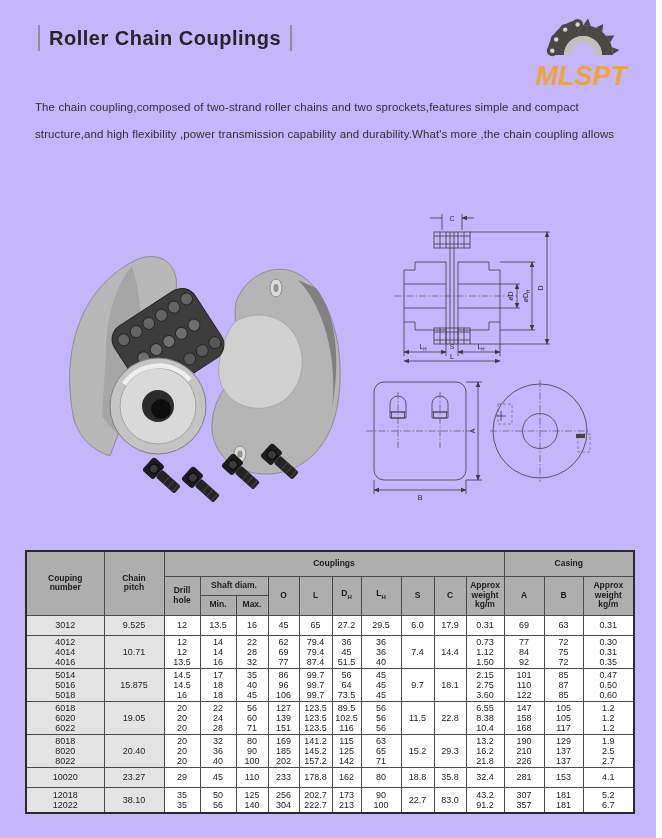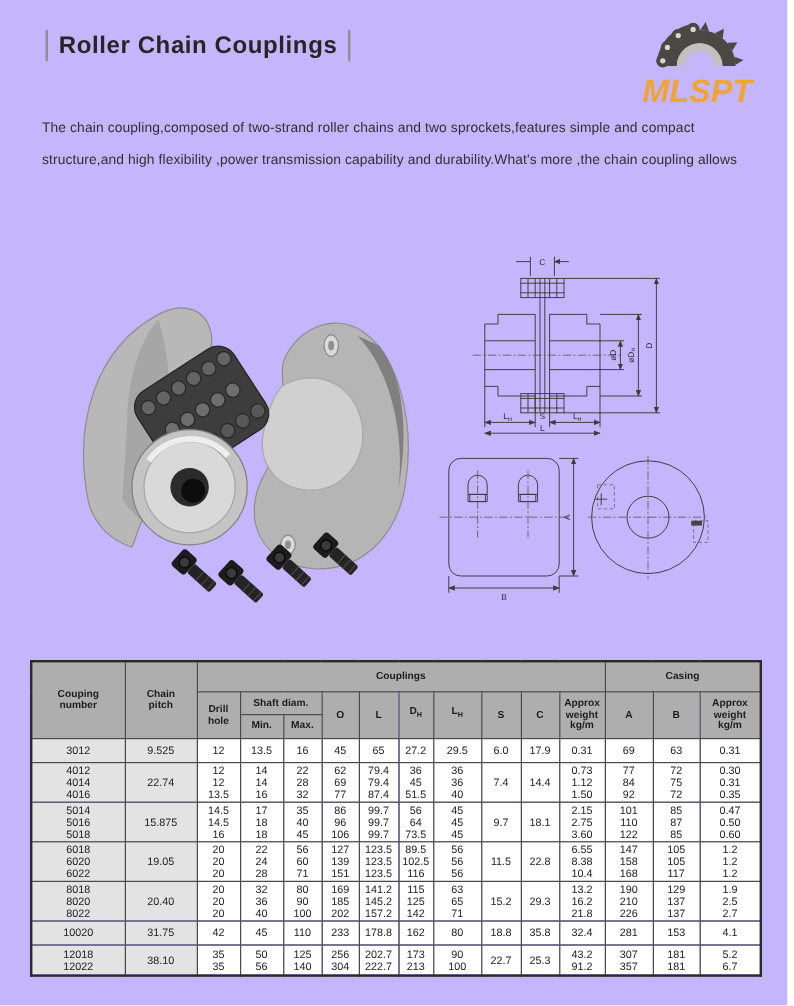--- a/index.html
+++ b/index.html
@@ -307,21 +307,21 @@
           <td>17.9</td>
           <td>0.31</td>
           <td>69</td>
           <td>63</td>
           <td>0.31</td>
         </tr>
         <tr>
           <td class="shade">4012
 4014
 4016</td>
-          <td class="shade">22.74</td>
+          <td class="shade">10.71</td>
           <td>12
 12
 13.5</td>
           <td>14
 14
 16</td>
           <td>22
 28
 32</td>
           <td>62
@@ -469,22 +469,22 @@
 226</td>
           <td>129
 137
 137</td>
           <td>1.9
 2.5
 2.7</td>
         </tr>
         <tr>
           <td class="shade">10020</td>
-          <td class="shade">31.75</td>
-          <td>42</td>
+          <td class="shade">23.27</td>
+          <td>29</td>
           <td>45</td>
           <td>110</td>
           <td>233</td>
           <td>178.8</td>
           <td>162</td>
           <td>80</td>
           <td>18.8</td>
           <td>35.8</td>
           <td>32.4</td>
           <td>281</td>
@@ -503,21 +503,21 @@
 140</td>
           <td>256
 304</td>
           <td>202.7
 222.7</td>
           <td>173
 213</td>
           <td>90
 100</td>
           <td>22.7</td>
-          <td>25.3</td>
+          <td>83.0</td>
           <td>43.2
 91.2</td>
           <td>307
 357</td>
           <td>181
 181</td>
           <td>5.2
 6.7</td>
         </tr>
       </tbody>

